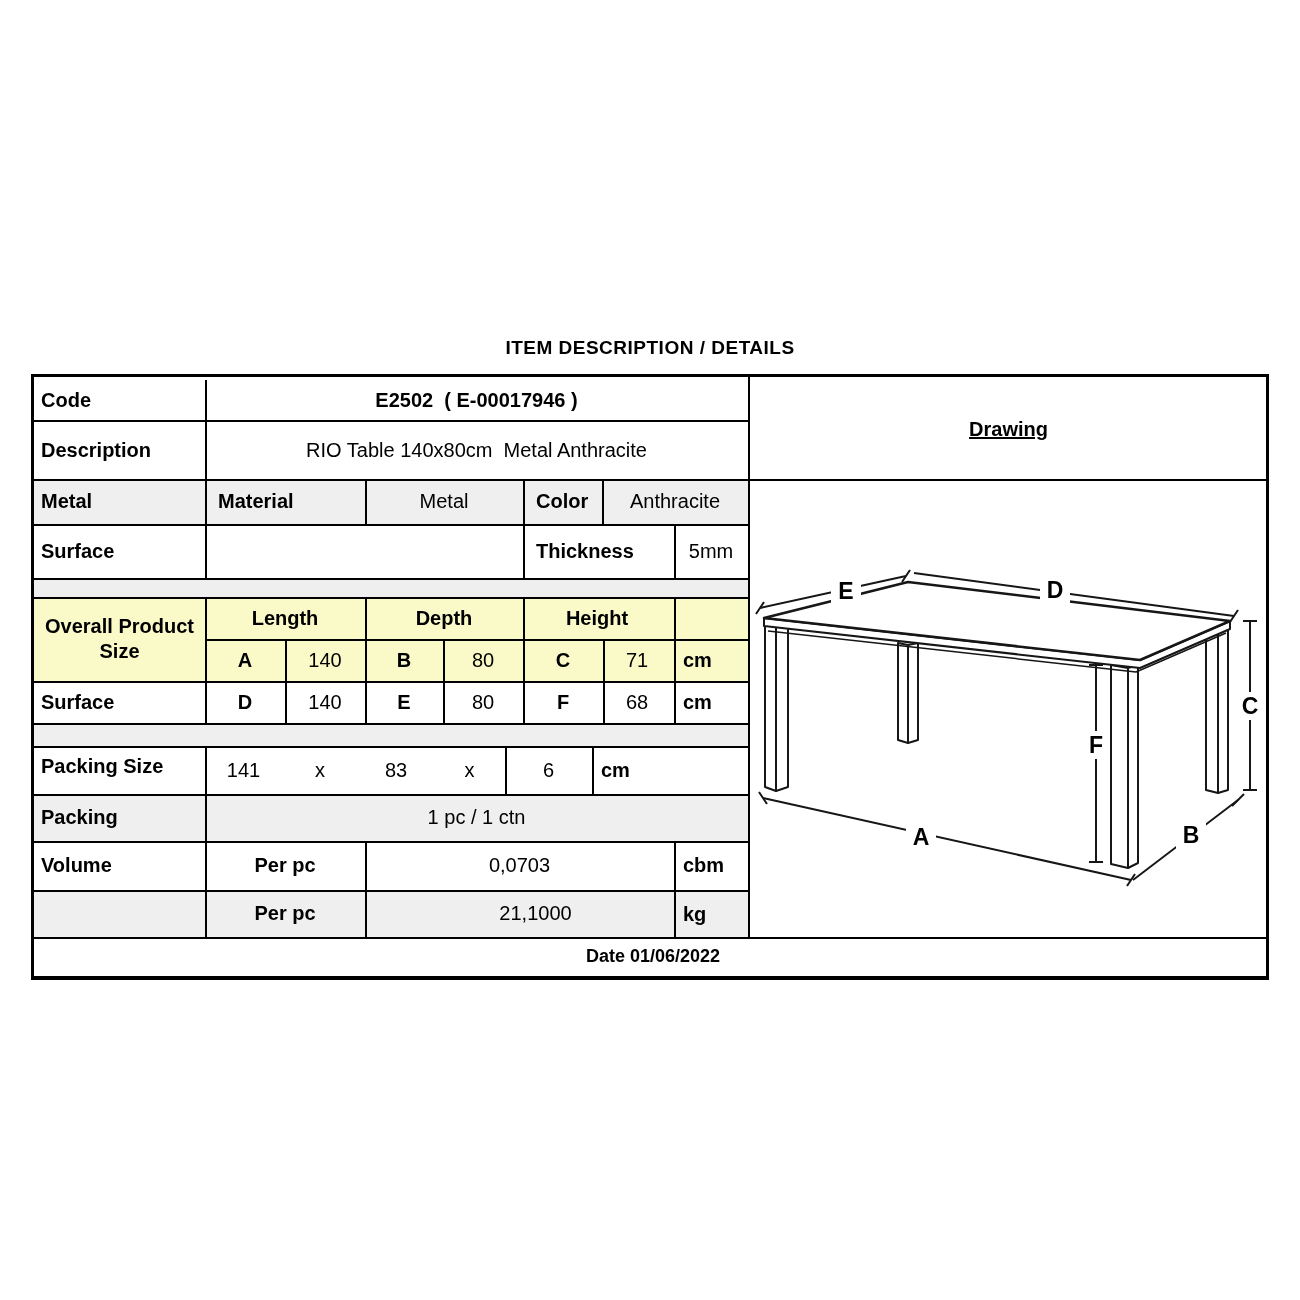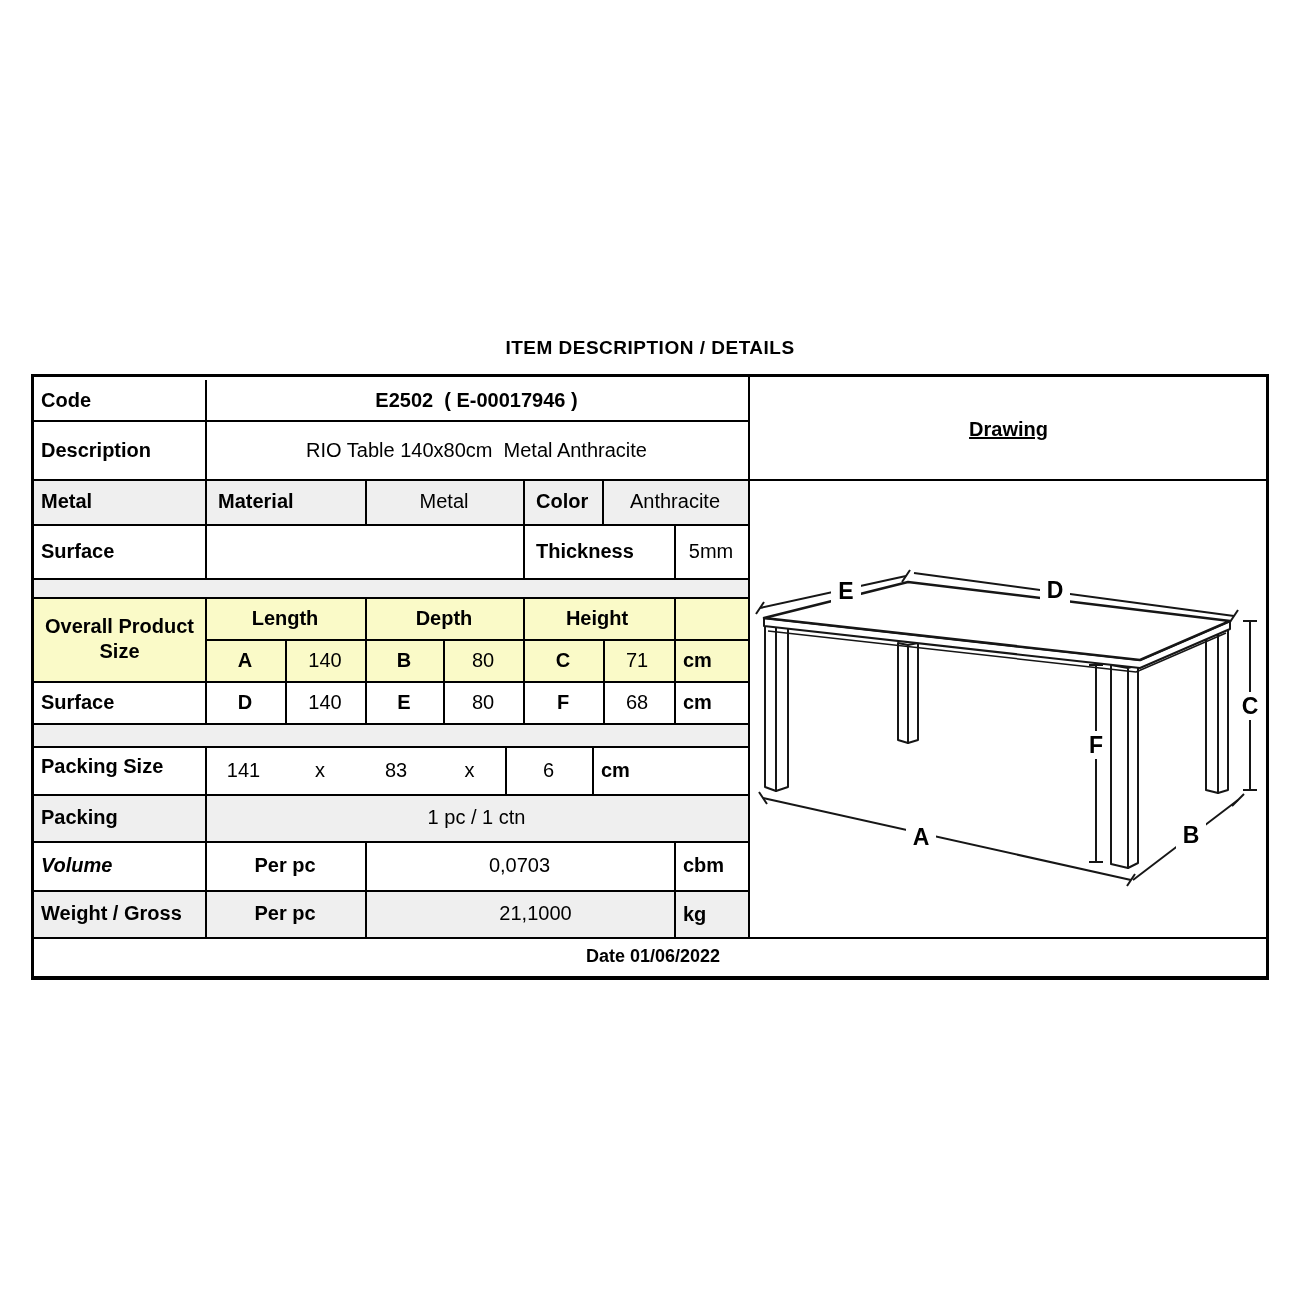--- a/index.html
+++ b/index.html
@@ -112,26 +112,25 @@
     <div class="cell c" style="left:171px;top:369px;width:77px;height:48px;">141</div>
     <div class="cell c" style="left:248px;top:369px;width:76px;height:48px;">x</div>
     <div class="cell c" style="left:324px;top:369px;width:76px;height:48px;">83</div>
     <div class="cell c" style="left:400px;top:369px;width:71px;height:48px;">x</div>
     <div class="cell c" style="left:471px;top:369px;width:87px;height:48px;">6</div>
     <div class="cell l b" style="left:560px;top:369px;width:154px;height:48px;">cm</div>
 
     <div class="cell l b" style="left:0;top:417px;width:168px;height:47px;">Packing</div>
     <div class="cell c" style="left:171px;top:417px;width:543px;height:47px;">1 pc / 1 ctn</div>
 
-    <div class="cell l b" style="left:0;top:464px;width:168px;height:49px;font-style:italic;">Volume</div>
+    <div class="cell l b" style="left:0;top:464px;width:168px;height:49px;">Volume</div>
     <div class="cell c b" style="left:171px;top:464px;width:160px;height:49px;">Per pc</div>
     <div class="cell c" style="left:331px;top:464px;width:309px;height:49px;">0,0703</div>
     <div class="cell l b" style="left:642px;top:464px;width:72px;height:49px;">cbm</div>
 
-    <div class="cell l b" style="left:0;top:513px;width:168px;height:47px;">Weight / Gross</div>
     <div class="cell c b" style="left:171px;top:513px;width:160px;height:47px;">Per pc</div>
     <div class="cell c" style="left:331px;top:513px;width:309px;height:47px;margin-left:16px;">21,1000</div>
     <div class="cell l b" style="left:642px;top:513px;width:72px;height:49px;">kg</div>
 
     <div class="cell c b" style="left:0;top:560px;width:1238px;height:39px;font-size:18px;">Date 01/06/2022</div>
 
     <div class="cell c b" style="left:714px;top:3px;width:521px;height:99px;text-decoration:underline;">Drawing</div>
 
     <div class="drawbox">
       <svg width="521" height="456" viewBox="0 0 521 456">

